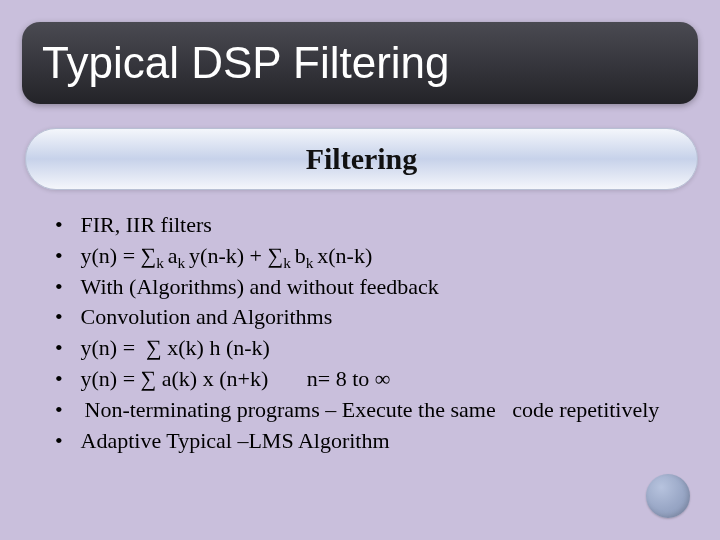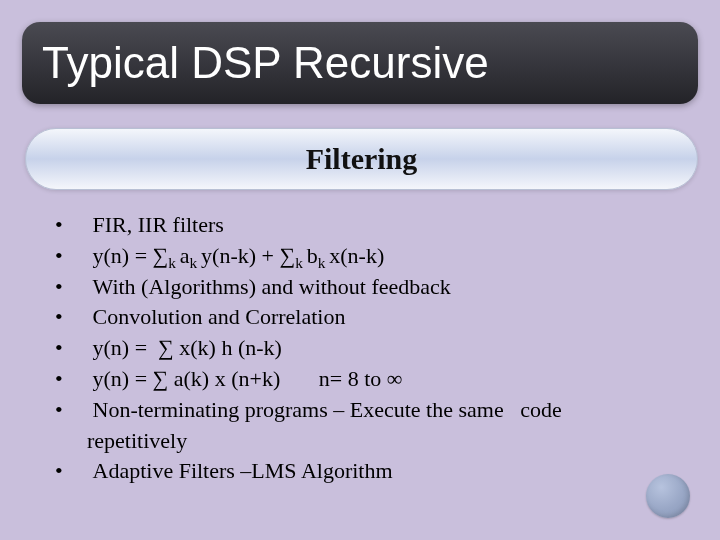--- a/index.html
+++ b/index.html
@@ -72,24 +72,23 @@
   }
   .content .bullet {
     width: 20px;
     flex: 0 0 20px;
     text-align: left;
     font-size: 22px;
   }
   .content .text {
     flex: 1;
     white-space: pre-wrap;
-    margin-left: 12px;
   }
   .content .indent {
-    margin-left: 12px;
+    margin-left: 4px;
   }
   .sub {
     font-size: 0.7em;
     vertical-align: sub;
     line-height: 0;
   }
   .circle-deco {
     position: absolute;
     right: 30px;
     bottom: 22px;
@@ -99,21 +98,21 @@
     background: radial-gradient(circle at 35% 30%, #b7c3de 0%, #98a6c5 55%, #8b9abb 100%);
     box-shadow: inset -2px -2px 5px rgba(0,0,0,0.15), 0 1px 2px rgba(0,0,0,0.2);
   }
 </style>
 </head>
 <body>
 
 <div class="slide">
 
   <div class="title-bar">
-    <span class="title">Typical DSP Recursive</span>
+    <span class="title">Typical DSP Filtering</span>
   </div>
 
   <div class="subtitle-bar">
     <span class="subtitle">Filtering</span>
   </div>
 
   <div class="content">
     <div class="row">
       <span class="bullet">•</span>
       <span class="text"> FIR, IIR filters</span>
@@ -121,35 +120,35 @@
     <div class="row">
       <span class="bullet">•</span>
       <span class="text"> y(n) = ∑<span class="sub">k </span>a<span class="sub">k </span>y(n-k) + ∑<span class="sub">k </span>b<span class="sub">k </span>x(n-k)</span>
     </div>
     <div class="row">
       <span class="bullet">•</span>
       <span class="text"> With (Algorithms) and without feedback</span>
     </div>
     <div class="row">
       <span class="bullet">•</span>
-      <span class="text"> Convolution and Correlation</span>
+      <span class="text"> Convolution and Algorithms</span>
     </div>
     <div class="row">
       <span class="bullet">•</span>
       <span class="text"> y(n) =  ∑ x(k) h (n-k)</span>
     </div>
     <div class="row">
       <span class="bullet">•</span>
       <span class="text"> y(n) = ∑ a(k) x (n+k)       n= 8 to ∞</span>
     </div>
     <div class="row">
       <span class="bullet">•</span>
       <span class="text indent"> Non-terminating programs – Execute the same   code repetitively</span>
     </div>
     <div class="row">
       <span class="bullet">•</span>
-      <span class="text"> Adaptive Filters –LMS Algorithm</span>
+      <span class="text"> Adaptive Typical –LMS Algorithm</span>
     </div>
   </div>
 
   <div class="circle-deco"></div>
 
 </div>
 
 </body></html>

